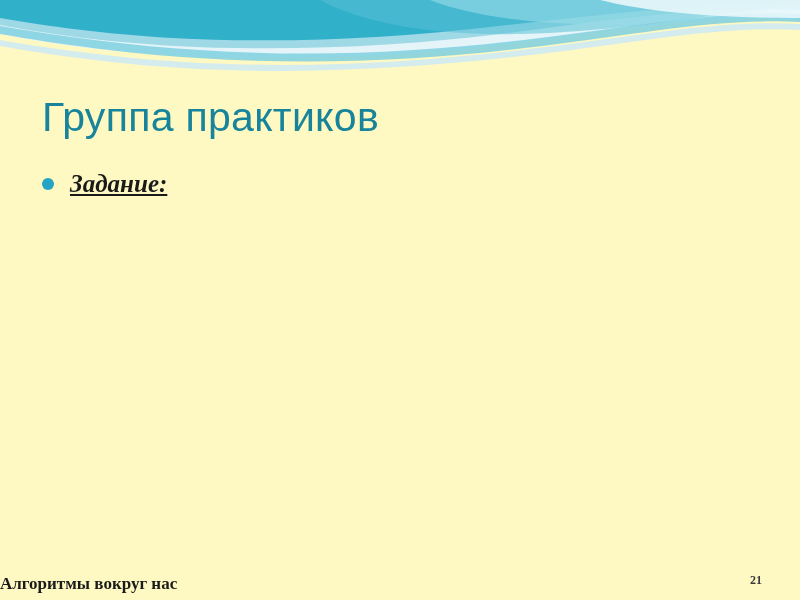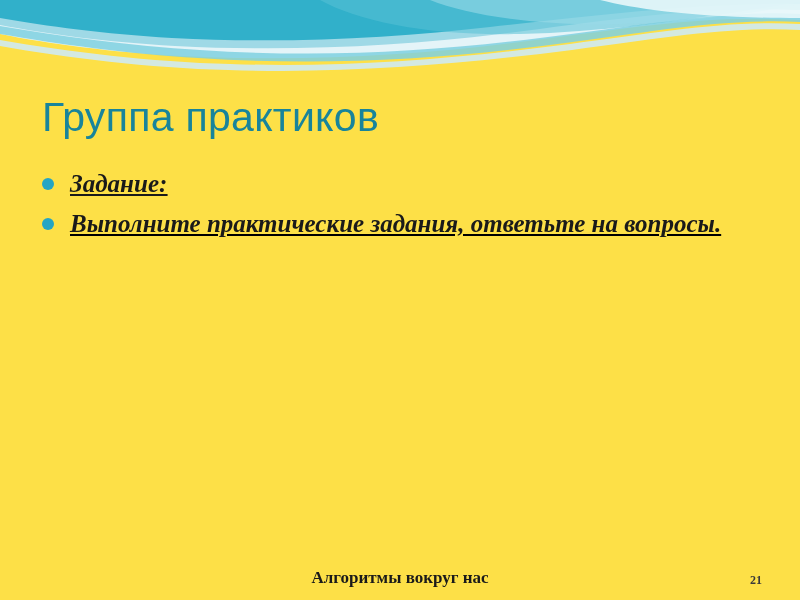--- a/index.html
+++ b/index.html
@@ -10,21 +10,21 @@
     width: 800px;
     height: 600px;
     background: #ffffff;
     font-family: "Liberation Serif", serif;
     overflow: hidden;
   }
   .slide {
     position: relative;
     width: 800px;
     height: 600px;
-    background: #fde047;
+    background: #fef9c3;
     overflow: hidden;
   }
   .slide-banner {
     position: absolute;
     top: 0;
     left: 0;
     width: 800px;
     height: 92px;
     overflow: hidden;
   }
@@ -41,21 +41,20 @@
     line-height: 1.1;
   }
   .bullet-list {
     position: absolute;
     left: 40px;
     top: 168px;
     width: 715px;
     list-style: none;
     margin: 0;
     padding: 0;
-    text-decoration: underline;
   }
   .bullet-item {
     position: relative;
     padding-left: 30px;
     margin-bottom: 8px;
     font-family: "Liberation Serif", serif;
     font-weight: bold;
     font-style: italic;
     font-size: 25px;
     line-height: 1.28;
@@ -72,23 +71,22 @@
   }
   .bullet-item .txt {
     display: block;
   }
   .underline .txt {
     text-decoration: underline;
   }
   .footer {
     position: absolute;
     left: 0;
-    bottom: 12px;
+    bottom: 6px;
     width: 800px;
-    text-align: center;
     font-family: "Liberation Serif", serif;
     font-weight: bold;
     font-size: 17px;
     color: #1a1a1a;
   }
   .page-number {
     position: absolute;
     right: 38px;
     bottom: 12px;
     font-family: "Liberation Serif", serif;
@@ -115,22 +113,18 @@
     </svg>
   </div>
 
   <div class="slide-title">Группа практиков</div>
 
   <ul class="bullet-list">
     <li class="bullet-item underline">
       <span class="dot"></span>
       <span class="txt">Задание:</span>
     </li>
-    <li class="bullet-item">
-      <span class="dot"></span>
-      <span class="txt">Выполните практические задания, ответьте на вопросы.</span>
-    </li>
   </ul>
 
   <div class="footer">Алгоритмы вокруг нас</div>
   <div class="page-number">21</div>
 
 </div>
 
 </body></html>

